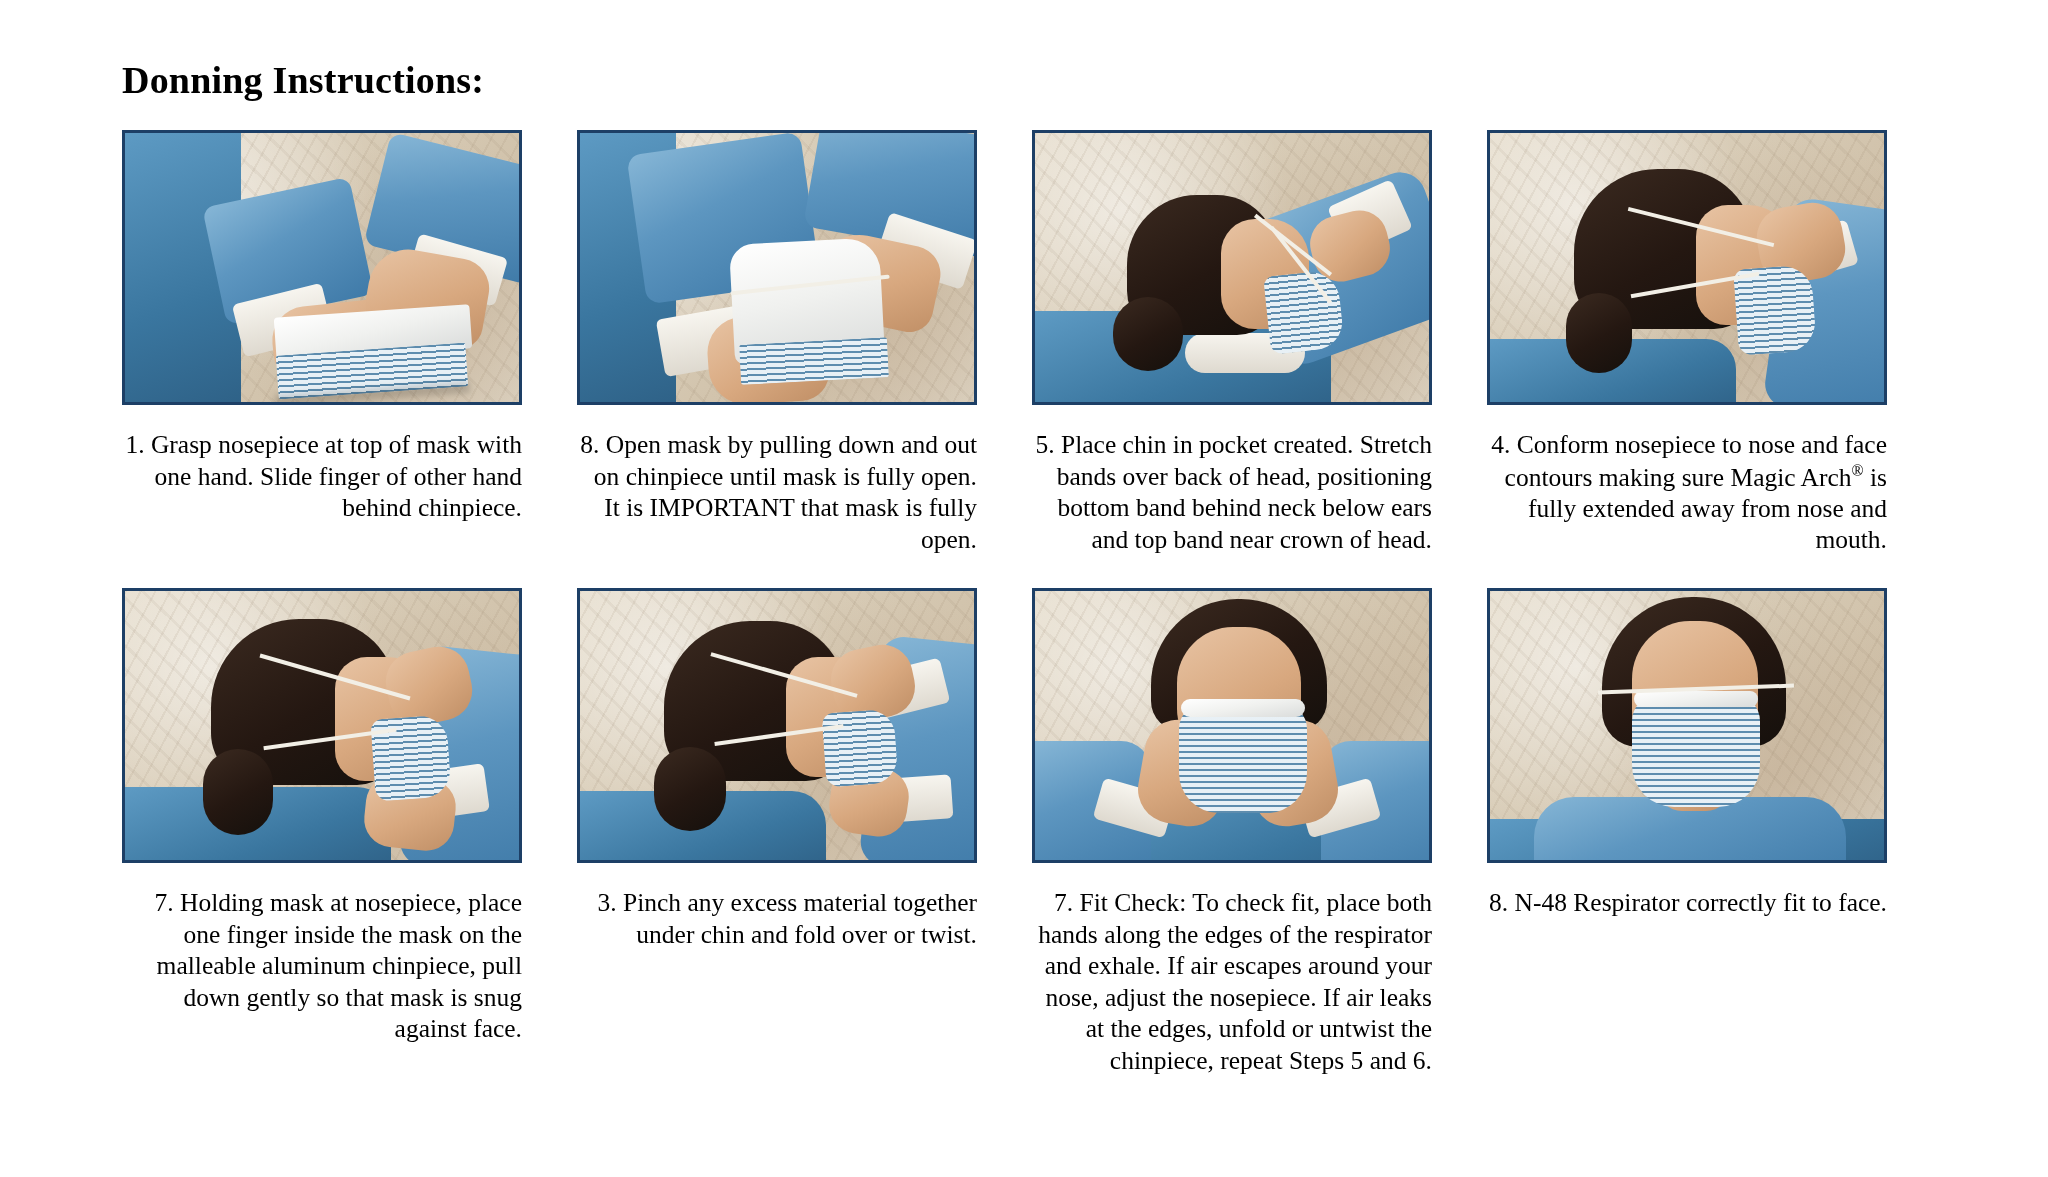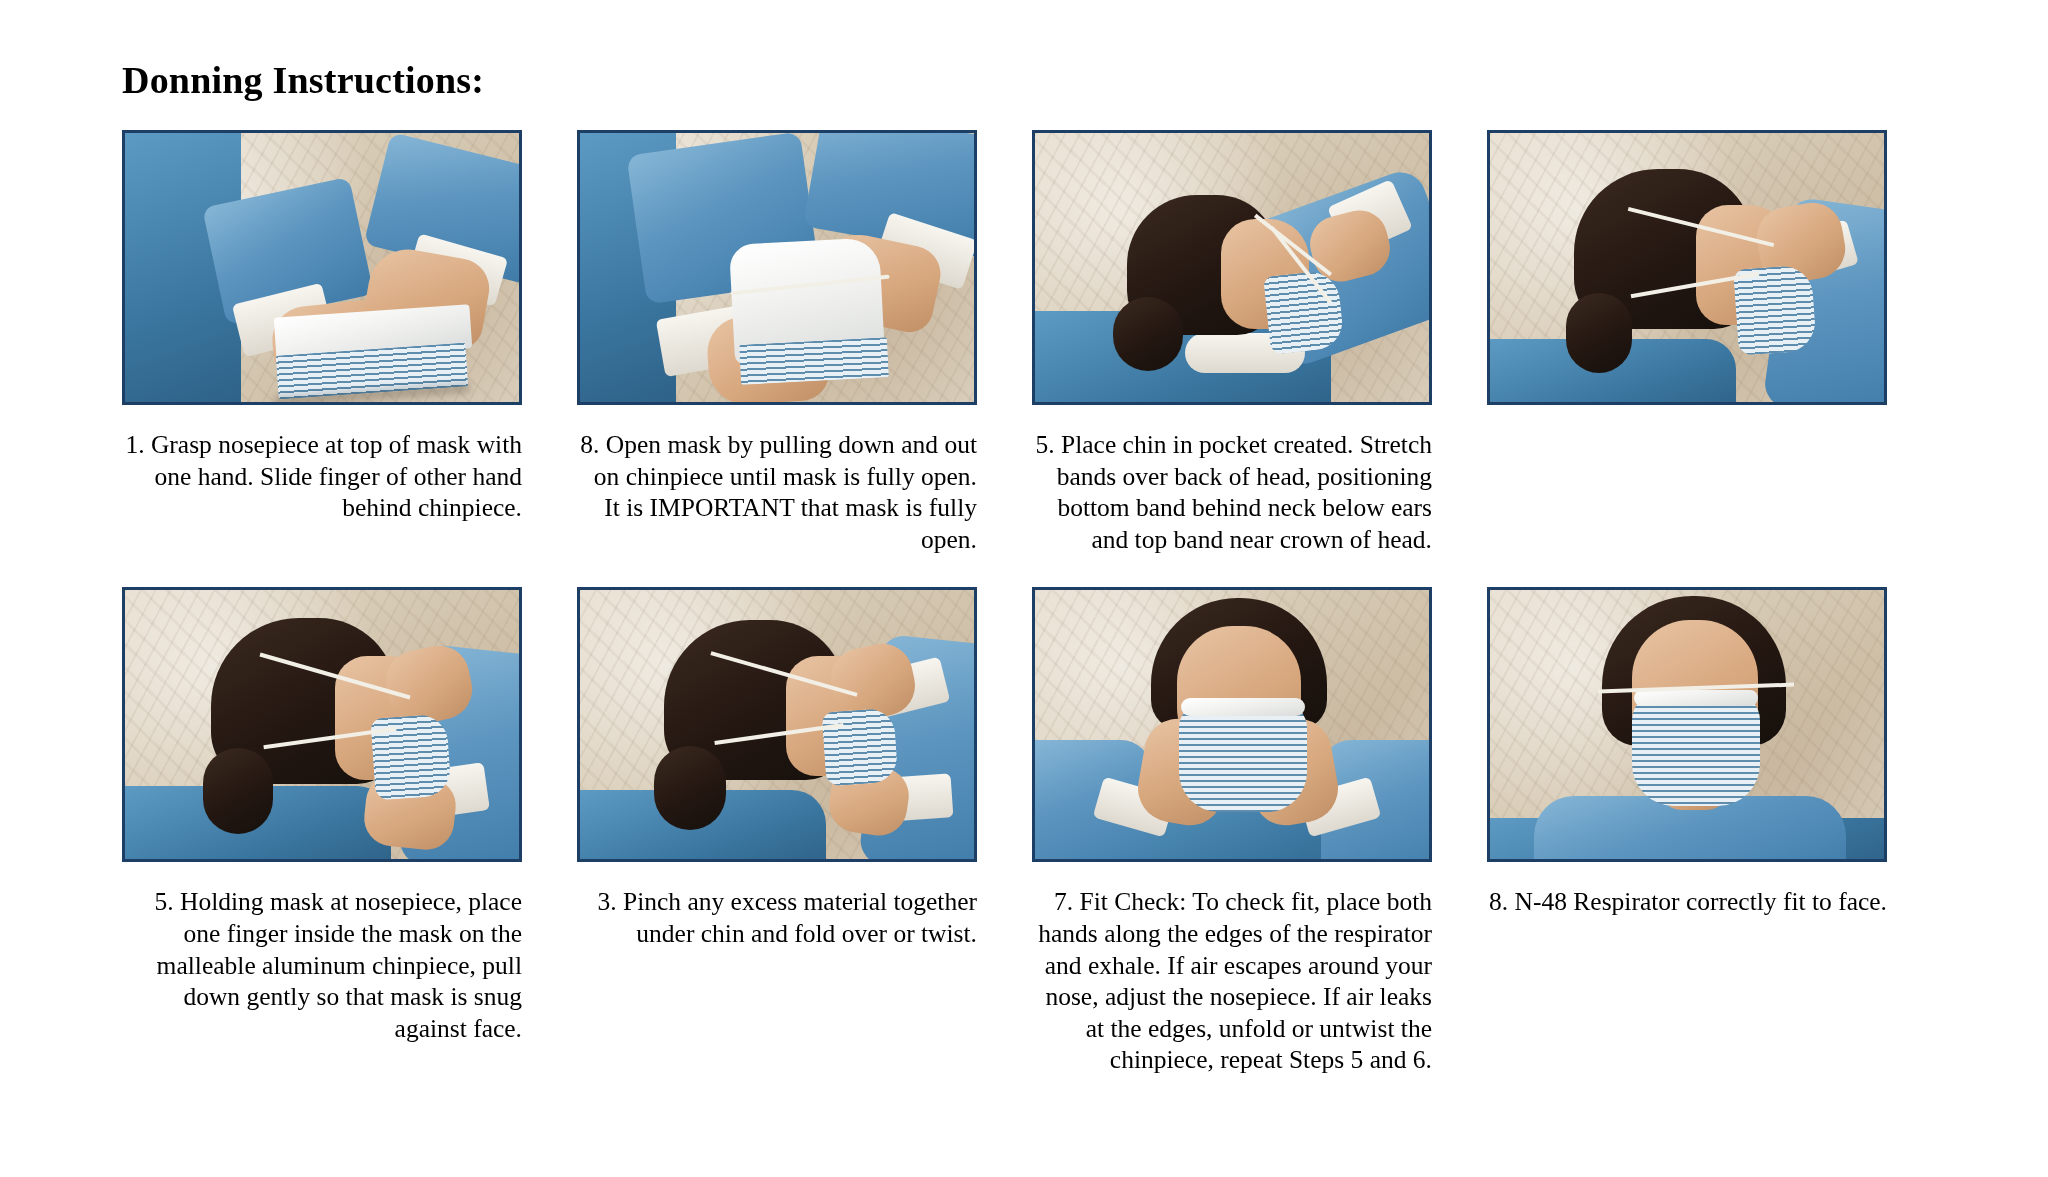--- a/index.html
+++ b/index.html
@@ -182,20 +182,23 @@
         <div class="gown" style="left:286px;top:72px;width:140px;height:210px;transform:rotate(8deg);border-radius:24px;"></div>
         <div class="cuff" style="left:288px;top:96px;width:76px;height:46px;transform:rotate(-16deg);"></div>
         <div class="hair" style="left:84px;top:36px;width:180px;height:160px;border-radius:84px 76px 40px 50px;"></div>
         <div class="hair" style="left:76px;top:160px;width:66px;height:80px;border-radius:36px;"></div>
         <div class="skin" style="left:206px;top:72px;width:96px;height:120px;border-radius:32px 44px 44px 30px;"></div>
         <div class="skin" style="left:268px;top:72px;width:86px;height:76px;border-radius:30px;transform:rotate(-10deg);"></div>
         <div class="mask-blue" style="left:246px;top:134px;width:78px;height:86px;border-radius:12px 30px 30px 14px;transform:rotate(-4deg);"></div>
         <div class="band" style="left:136px;top:92px;width:150px;height:4px;transform:rotate(14deg);"></div>
         <div class="band" style="left:140px;top:150px;width:130px;height:4px;transform:rotate(-10deg);"></div>
       </div>
+      <div class="caption">
+        <span>4. Conform nosepiece to nose and face contours making sure Magic Arch</span><sup>®</sup><span> is fully extended away from nose and mouth.</span>
+      </div>
     </div>
 
   </div>
 
   <div class="grid row2">
 
     <div class="step">
       <div class="photo">
         <div class="bg"></div>
         <div class="gown dark" style="left:-4px;top:196px;width:270px;height:90px;border-radius:0 34px 0 0;"></div>
@@ -203,21 +206,21 @@
         <div class="cuff" style="left:276px;top:178px;width:86px;height:48px;transform:rotate(-8deg);"></div>
         <div class="hair" style="left:86px;top:28px;width:186px;height:166px;border-radius:88px 78px 40px 52px;"></div>
         <div class="hair" style="left:78px;top:158px;width:70px;height:86px;border-radius:36px;"></div>
         <div class="skin" style="left:210px;top:66px;width:96px;height:124px;border-radius:32px 44px 44px 30px;"></div>
         <div class="skin" style="left:262px;top:58px;width:84px;height:74px;border-radius:30px;transform:rotate(-12deg);"></div>
         <div class="skin" style="left:240px;top:186px;width:90px;height:72px;border-radius:28px;transform:rotate(6deg);"></div>
         <div class="mask-blue" style="left:248px;top:126px;width:76px;height:82px;border-radius:12px 28px 28px 14px;transform:rotate(-4deg);"></div>
         <div class="band" style="left:132px;top:84px;width:156px;height:4px;transform:rotate(16deg);"></div>
         <div class="band" style="left:138px;top:146px;width:134px;height:4px;transform:rotate(-8deg);"></div>
       </div>
-      <div class="caption">5. Holding mask at nosepiece, place one finger inside the mask on the malleable aluminum chinpiece, pull down gently so that mask is snug against face.</div>
+      <div class="caption">7. Holding mask at nosepiece, place one finger inside the mask on the malleable aluminum chinpiece, pull down gently so that mask is snug against face.</div>
     </div>
 
     <div class="step">
       <div class="photo">
         <div class="bg"></div>
         <div class="gown dark" style="left:-4px;top:200px;width:250px;height:86px;border-radius:0 34px 0 0;"></div>
         <div class="gown" style="left:290px;top:50px;width:134px;height:230px;transform:rotate(6deg);border-radius:24px;"></div>
         <div class="cuff" style="left:282px;top:76px;width:84px;height:46px;transform:rotate(-14deg);"></div>
         <div class="cuff" style="left:292px;top:186px;width:80px;height:44px;transform:rotate(-4deg);"></div>
         <div class="hair" style="left:84px;top:30px;width:182px;height:160px;border-radius:86px 76px 40px 50px;"></div>

